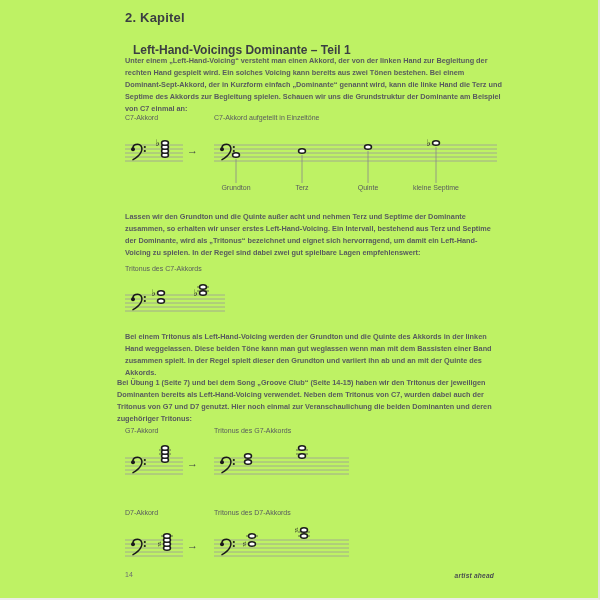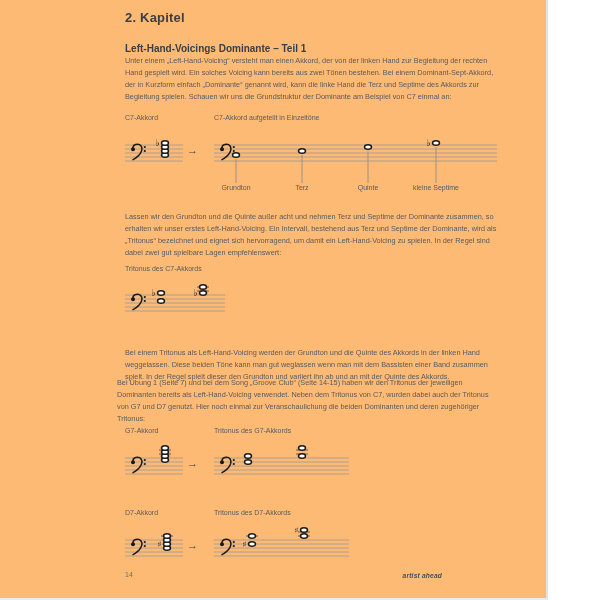--- a/index.html
+++ b/index.html
@@ -1,22 +1,22 @@
 <!DOCTYPE html>
 <html><head>
 <meta charset="utf-8">
 <style>
   html,body{margin:0;padding:0;background:#fff;}
-  .page{position:relative;width:548px;height:600px;background:#fdba74;overflow:hidden;
+  .page{position:relative;width:600px;height:600px;background:#bef264;overflow:hidden;
         font-family:"Liberation Sans","DejaVu Sans",sans-serif;
         border-right:2px solid #e2e2e2;border-bottom:2px solid #ececec;box-sizing:border-box;}
   .abs{position:absolute;}
   .h1{font-size:13px;font-weight:bold;color:#3b3e42;letter-spacing:0.2px;}
-  .h2{font-size:10px;font-weight:bold;color:#3b3e42;}
-  .para{font-size:7.3px;line-height:12px;color:#585b5e;width:377px;text-align:left;}
+  .h2{font-size:12px;font-weight:bold;color:#3b3e42;margin-left:8px;}
+  .para{font-size:7.3px;line-height:12px;color:#585b5e;width:377px;text-align:left;font-weight:bold;}
   .figlabel{font-size:7px;color:#585b5e;}
   .arrow{font-size:11px;color:#3b3e42;line-height:10px;}
   .staffwrap{position:relative;}
   .notelabel{position:absolute;width:70px;text-align:center;font-size:7px;color:#585b5e;top:57px;}
   .footer-num{font-size:7px;color:#6a6d70;}
   .footer-logo{font-size:6.6px;font-weight:bold;font-style:italic;color:#4a4d50;letter-spacing:0.2px;}
   svg{display:block;}
 </style>
 </head>
 <body>
@@ -92,21 +92,21 @@
       <ellipse cx="36" cy="24" rx="3.5" ry="2.3" fill="#fff" stroke="#1a1a1a" stroke-width="1.5"></ellipse>
       <ellipse cx="36" cy="16" rx="3.5" ry="2.3" fill="#fff" stroke="#1a1a1a" stroke-width="1.5"></ellipse>
       <text x="26.5" y="18.8" fill="#1a1a1a" font-size="9" font-family="&quot;DejaVu Sans&quot;,sans-serif">♭</text>
       <line x1="72" y1="14" x2="84" y2="14" stroke="#444" stroke-width="0.8"></line>
       <line x1="72" y1="10" x2="84" y2="10" stroke="#444" stroke-width="0.8"></line>
       <ellipse cx="78" cy="16" rx="3.5" ry="2.3" fill="#fff" stroke="#1a1a1a" stroke-width="1.5"></ellipse>
       <text x="68.5" y="18.8" fill="#1a1a1a" font-size="9" font-family="&quot;DejaVu Sans&quot;,sans-serif">♭</text>
       <ellipse cx="78" cy="10" rx="3.5" ry="2.3" fill="#fff" stroke="#1a1a1a" stroke-width="1.5"></ellipse>
     </svg>
 
-  <div class="abs para" style="left:125px;top:347px">Bei einem Tritonus als Left-Hand-Voicing werden der Grundton und die Quinte des Akkords in der linken Hand weggelassen. Diese beiden Töne kann man gut weglassen wenn man mit dem Bassisten einer Band zusammen spielt. In der Regel spielt dieser den Grundton und variiert ihn ab und an mit der Quinte des Akkords.</div>
+  <div class="abs para" style="left:125px;top:331px">Bei einem Tritonus als Left-Hand-Voicing werden der Grundton und die Quinte des Akkords in der linken Hand weggelassen. Diese beiden Töne kann man gut weglassen wenn man mit dem Bassisten einer Band zusammen spielt. In der Regel spielt dieser den Grundton und variiert ihn ab und an mit der Quinte des Akkords.</div>
   <div class="abs para" style="left:117px;top:377px">Bei Übung 1 (Seite 7) und bei dem Song „Groove Club“ (Seite 14-15) haben wir den Tritonus der jeweiligen Dominanten bereits als Left-Hand-Voicing verwendet. Neben dem Tritonus von C7, wurden dabei auch der Tritonus von G7 und D7 genutzt. Hier noch einmal zur Veranschaulichung die beiden Dominanten und deren zugehöriger Tritonus:</div>
 
   <div class="abs figlabel" style="left:125px;top:427px">G7-Akkord</div>
   <div class="abs figlabel" style="left:214px;top:427px">Tritonus des G7-Akkords</div>
   <svg class="abs" style="left:125px;top:440px" viewBox="0 0 58 42" width="58" height="42">
       <line x1="0" y1="34" x2="58" y2="34" stroke="#9a9a9a" stroke-width="0.8"></line>
       <line x1="0" y1="30" x2="58" y2="30" stroke="#9a9a9a" stroke-width="0.8"></line>
       <line x1="0" y1="26" x2="58" y2="26" stroke="#9a9a9a" stroke-width="0.8"></line>
       <line x1="0" y1="22" x2="58" y2="22" stroke="#9a9a9a" stroke-width="0.8"></line>
       <line x1="0" y1="18" x2="58" y2="18" stroke="#9a9a9a" stroke-width="0.8"></line>

